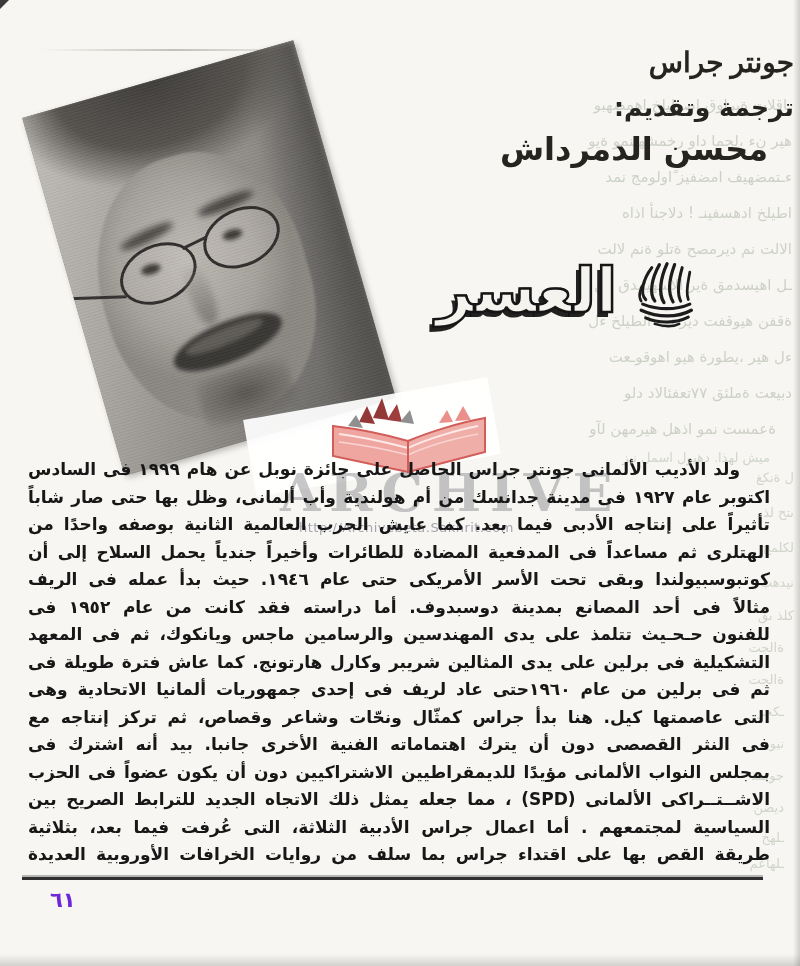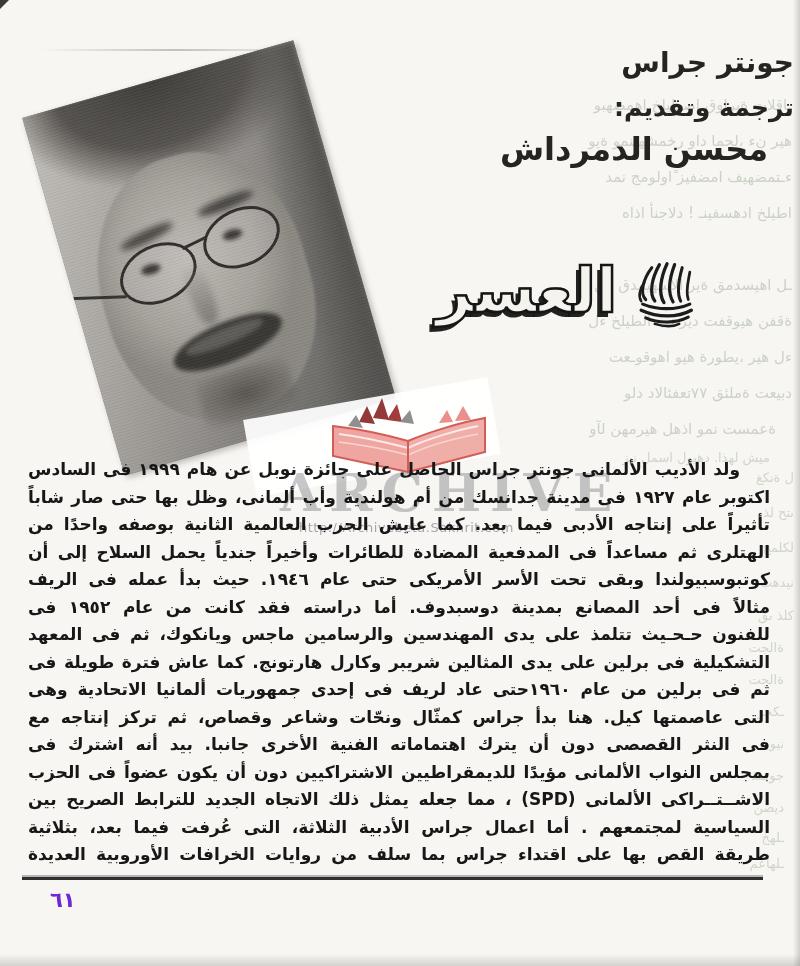--- a/index.html
+++ b/index.html
@@ -18,21 +18,21 @@
   .scratch{position:absolute;left:40px;top:49px;width:270px;height:2px;
     background:linear-gradient(to right,rgba(160,158,150,.0),rgba(150,148,140,.55),rgba(160,158,150,.0));z-index:1;}
 
   
   .bleed{position:absolute;direction:rtl;color:#93a08c;opacity:.42;
     filter:blur(.7px);font-size:15px;white-space:nowrap;z-index:1;letter-spacing:1px;}
   .bleed.small{font-size:13px;opacity:.38;}
 
   
   .header{position:absolute;top:46px;right:6px;text-align:right;direction:rtl;z-index:5;color:#26241f;}
-  .hdr1{font-size:28px;font-weight:bold;letter-spacing:1px;line-height:34px;}
+  .hdr1{font-size:28px;font-weight:bold;letter-spacing:1px;line-height:34px;font-family:Liberation Serif, serif;}
   .hdr2{font-size:25px;font-weight:bold;letter-spacing:1px;line-height:32px;margin-top:12px;}
   .hdr3{font-size:32px;font-weight:bold;letter-spacing:3px;line-height:38px;margin-top:6px;margin-right:26px;}
 
   
   .photo-wrap{position:absolute;left:68px;top:72px;width:282px;height:372px;
     transform:rotate(-16deg);transform-origin:50% 50%;z-index:2;
     box-shadow:2px 3px 6px rgba(0,0,0,.25);overflow:hidden;background:#8f8c88;}
   .ph{position:absolute;}
   .ph-bg{inset:0;background:linear-gradient(115deg,#c2bfba 0%,#aaa7a2 28%,#908d89 55%,#716f6c 80%,#595755 100%);}
   .ph-hair{left:-30px;top:-28px;right:-30px;height:175px;
@@ -97,20 +97,21 @@
 
 <div class="page">
 
   <div class="corner-tl"></div>
   <div class="scratch"></div>
 
   <div class="bleed" style="right:8px;top:96px">ـاقلات ةيراوق اصطيلخ اهمضهبو</div>
   <div class="bleed" style="right:8px;top:132px">هير نء ،لحما داو رخمشهتنمو ةيو</div>
   <div class="bleed" style="right:8px;top:168px">ءـتمضهيف امضفيز ًاولومج نمد</div>
   <div class="bleed" style="right:8px;top:204px">اطيلخ ادهسفينـ ! دلاجنأ اذاه</div>
+  <div class="bleed" style="right:8px;top:240px">الالت نم ديرمصح ةتلو ةنم لالت</div>
   <div class="bleed" style="right:8px;top:276px">ـل اهيسدمق ةير الاسهيمدق ةي</div>
   <div class="bleed" style="right:8px;top:312px">ةقفن هيوقفت دير نب الطيلخ ءل</div>
   <div class="bleed" style="right:8px;top:348px">ءل هير ،يطورة هيو اهوقوـعت</div>
   <div class="bleed" style="right:8px;top:384px">دبيعت ةملئق ٧٧تعفئالاد دلو</div>
   <div class="bleed" style="right:24px;top:420px">ةعمست نمو اذهل هيرمهن لآو</div>
   <div class="bleed small" style="right:30px;top:450px">ميش لهذا. دهيول اسمل نيز</div>
 
   <div class="bleed small" style="right:6px;top:470px">ل ةنكغ</div>
   <div class="bleed small" style="right:6px;top:505px">ىتح لذ</div>
   <div class="bleed small" style="right:6px;top:540px">لكلمج</div>

